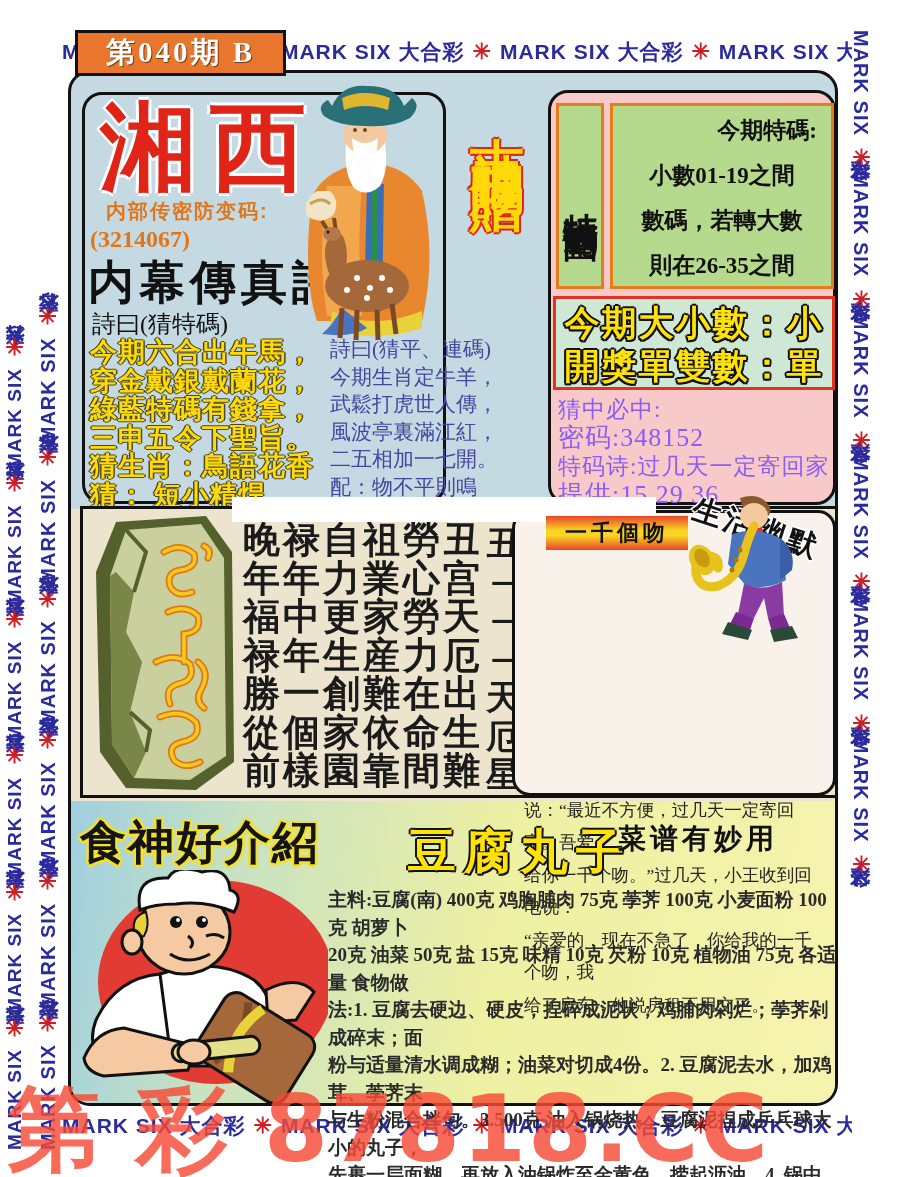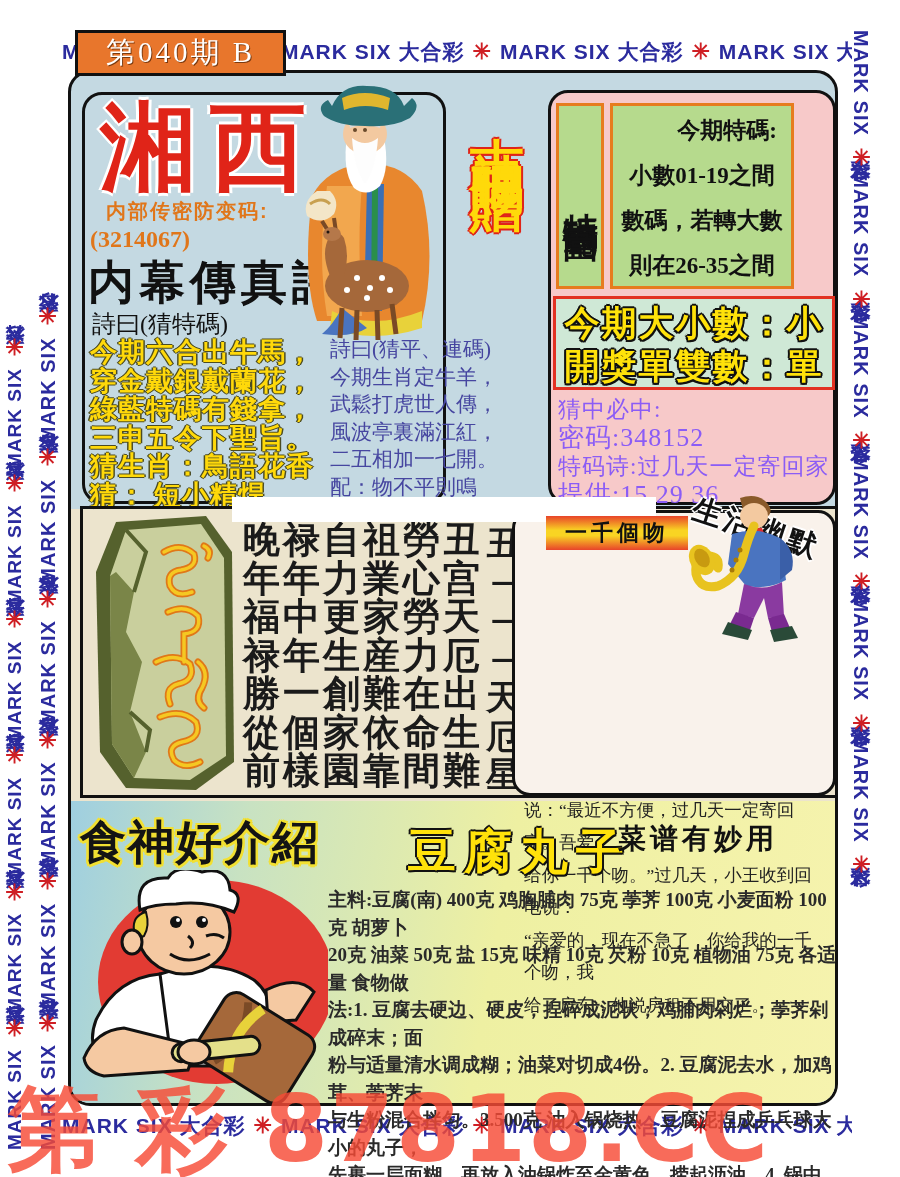--- a/index.html
+++ b/index.html
@@ -10,21 +10,21 @@
   
   .strip{color:#2b2b9e;font-weight:bold;font-size:21px;white-space:nowrap;z-index:1;
          font-family:"Liberation Sans",sans-serif;letter-spacing:1px;}
   .strip .bf{color:#cf1f24;padding:0 8px;font-size:22px;}
   .vstrip{writing-mode:vertical-rl;text-orientation:mixed;height:1120px;overflow:hidden;}
   .vflip{transform:rotate(180deg);}
   .hstrip{width:790px;overflow:hidden;}
 
   
   .badge{background:#e8762c;border:3px solid #111;color:#fff;
-         font-family:"Liberation Serif",serif;font-weight:normal;font-size:29px;
+         font-family:"Liberation Serif",serif;font-weight:bold;font-size:29px;
          display:flex;align-items:center;justify-content:center;letter-spacing:3px;
          z-index:6;text-shadow:1px 1px 0 #7a3a10;}
 
   
   .frame{left:68px;top:70px;width:770px;height:1036px;border:3px solid #111;
          border-radius:22px;box-sizing:border-box;overflow:hidden;z-index:0;background:#c4d9e2;}
   .bg-mid{left:0;top:436px;width:764px;height:292px;background:#ece4cd;}
   .bg-bot{left:0;top:728px;width:764px;height:302px;
           background:linear-gradient(100deg,#9fcfe0 0%,#c8e2c2 22%,#eef0a2 55%,#f6f3ae 100%);}
 
@@ -167,21 +167,21 @@
     <div class="bpoem">配：物不平則鳴</div>
   </div>
 
   <div class="abs serif gift" style="left:460px;top:94px;height:260px;">吉神賜贈</div>
 
   <div class="abs panelborder" style="left:548px;top:90px;width:288px;height:415px;background:#f7c9c9;"></div>
 
   <div class="abs rangebox" style="left:556px;top:103px;width:48px;height:186px;display:flex;align-items:center;justify-content:center;">
     <div class="rangetitle">特碼範圍</div>
   </div>
-  <div class="abs rangebox serif" style="left:610px;top:103px;width:184px;height:186px;padding-top:2px;">
+  <div class="abs rangebox serif" style="left:610px;top:103px;width:224px;height:186px;padding-top:2px;">
     <div class="rline rgt">今期特碼:</div>
     <div class="rline">小數01-19之間</div>
     <div class="rline">數碼，若轉大數</div>
     <div class="rline">則在26-35之間</div>
   </div>
 
   <div class="abs" style="left:553px;top:296px;width:282px;height:94px;border:3px solid #e23222;background:#cfe8d6;box-sizing:border-box;padding-top:3px;">
     <div class="bigyellow serif">今期大小數：小</div>
     <div class="bigyellow serif">開獎單雙數：單</div>
   </div>

